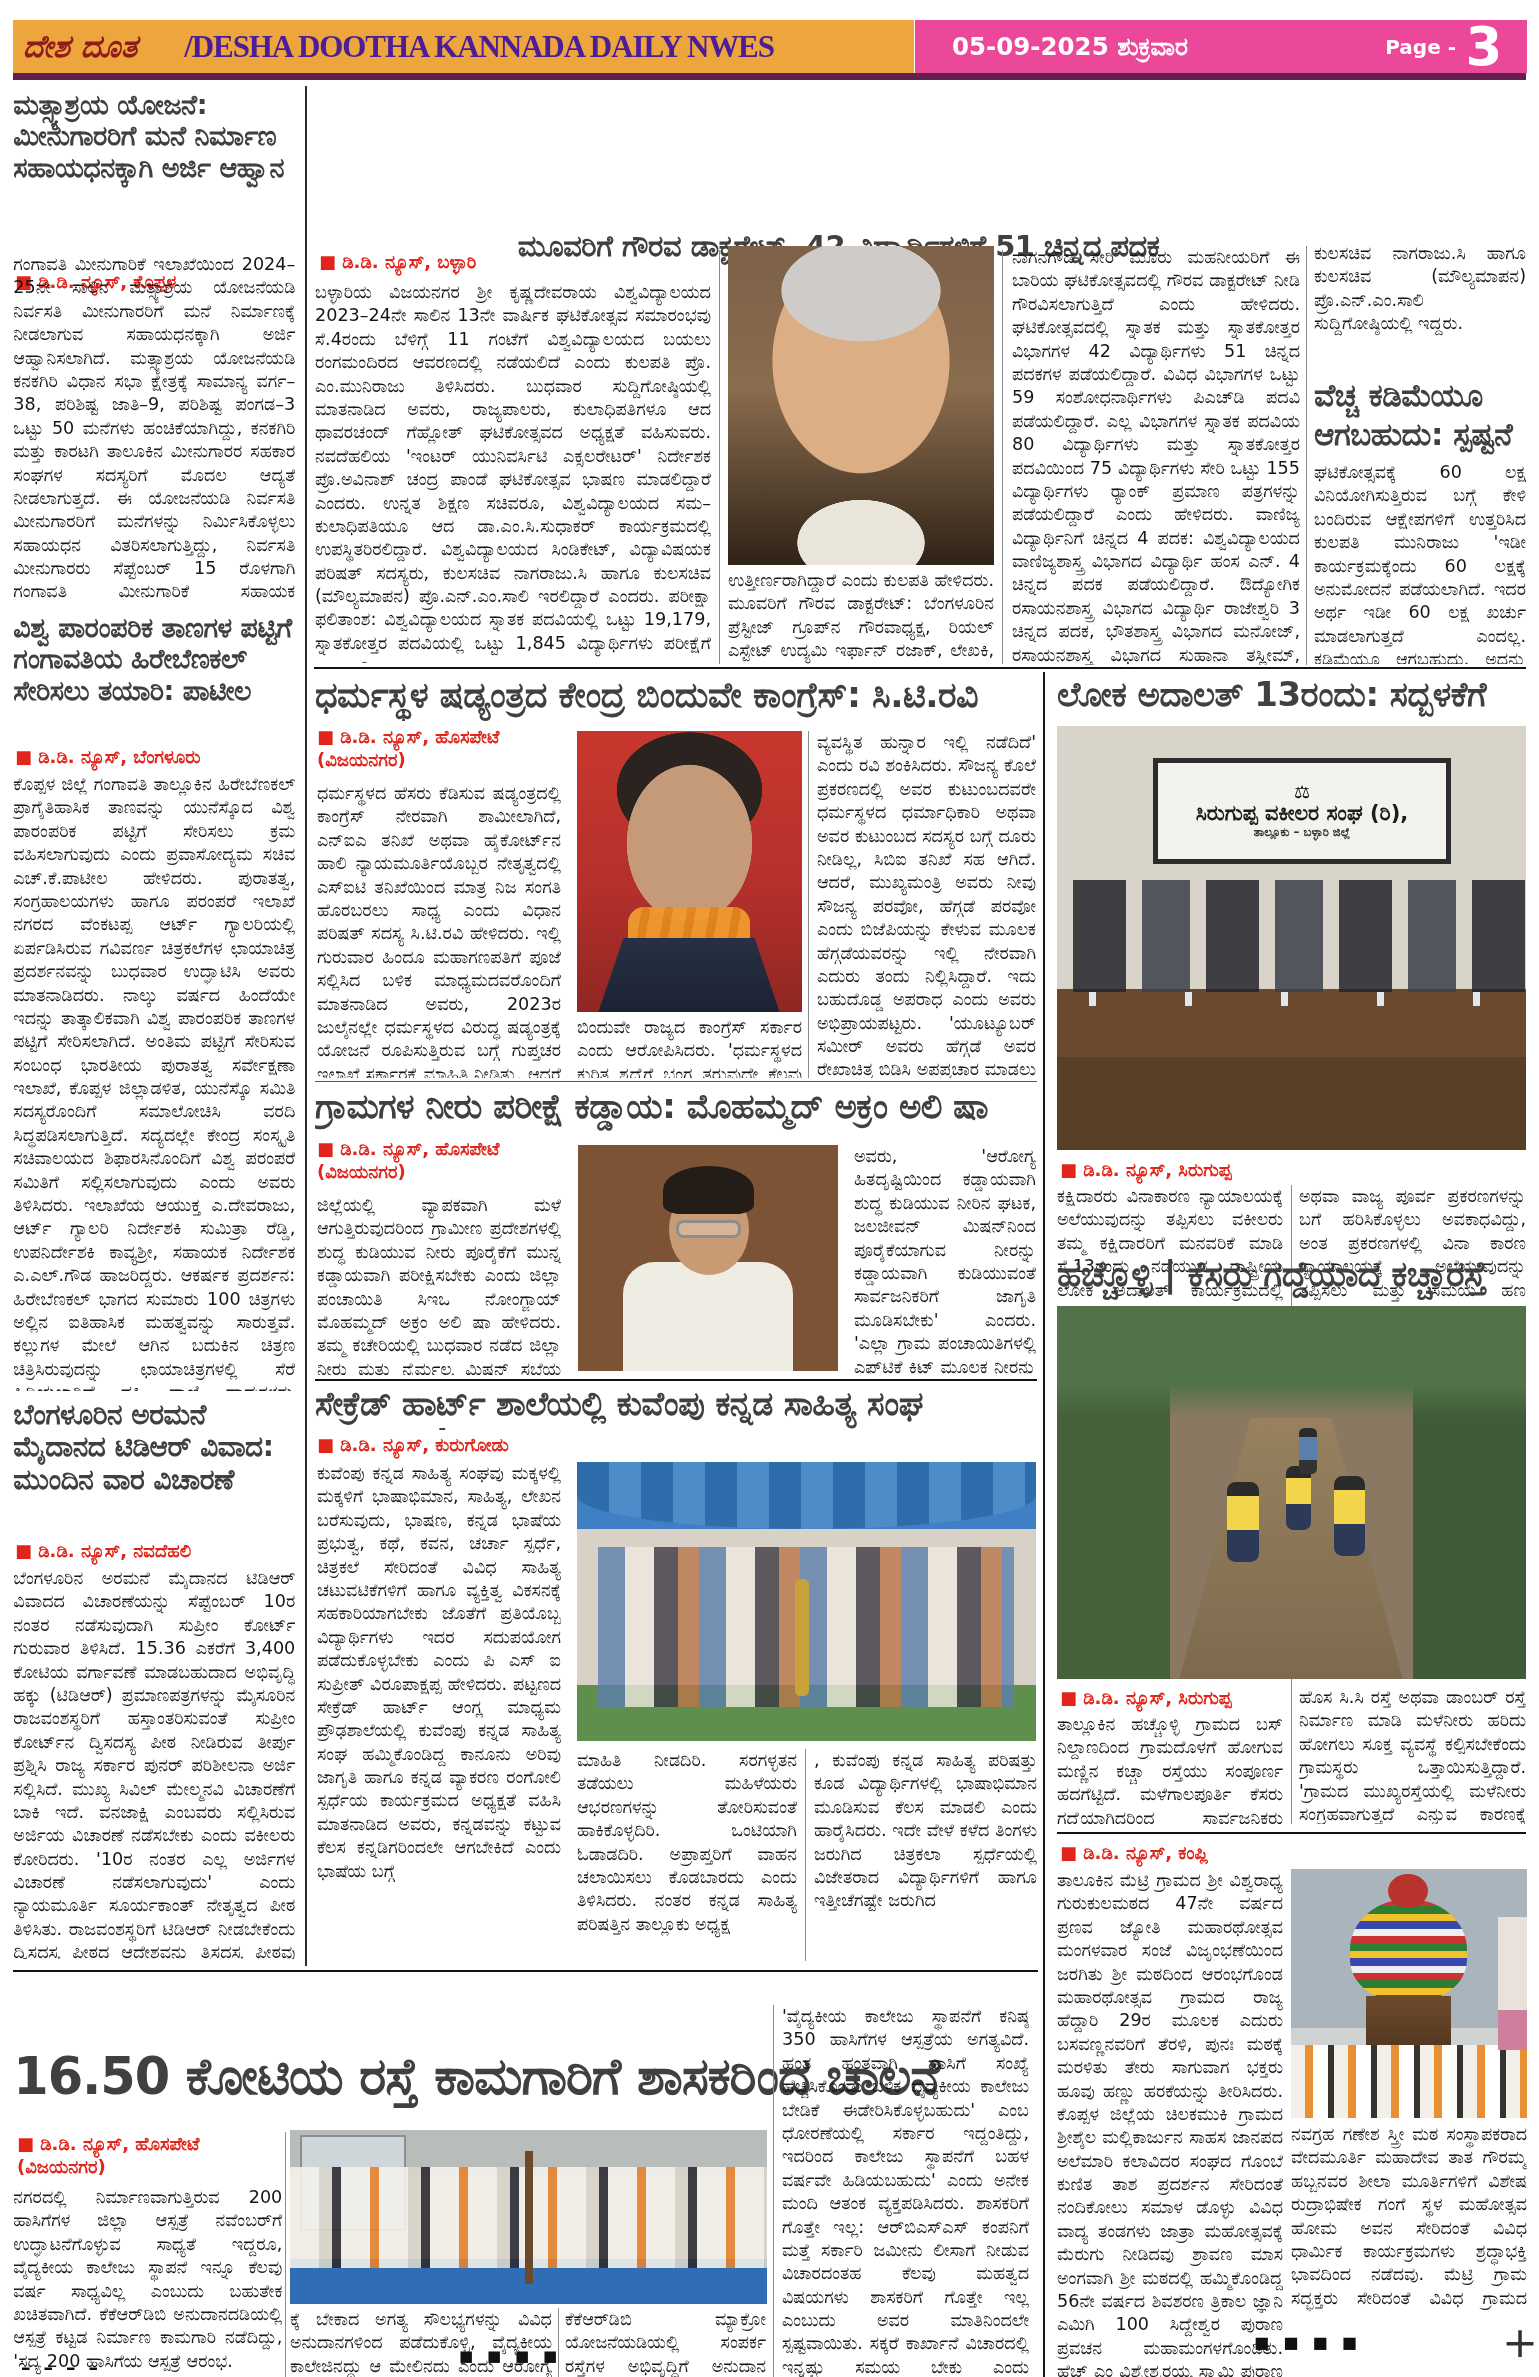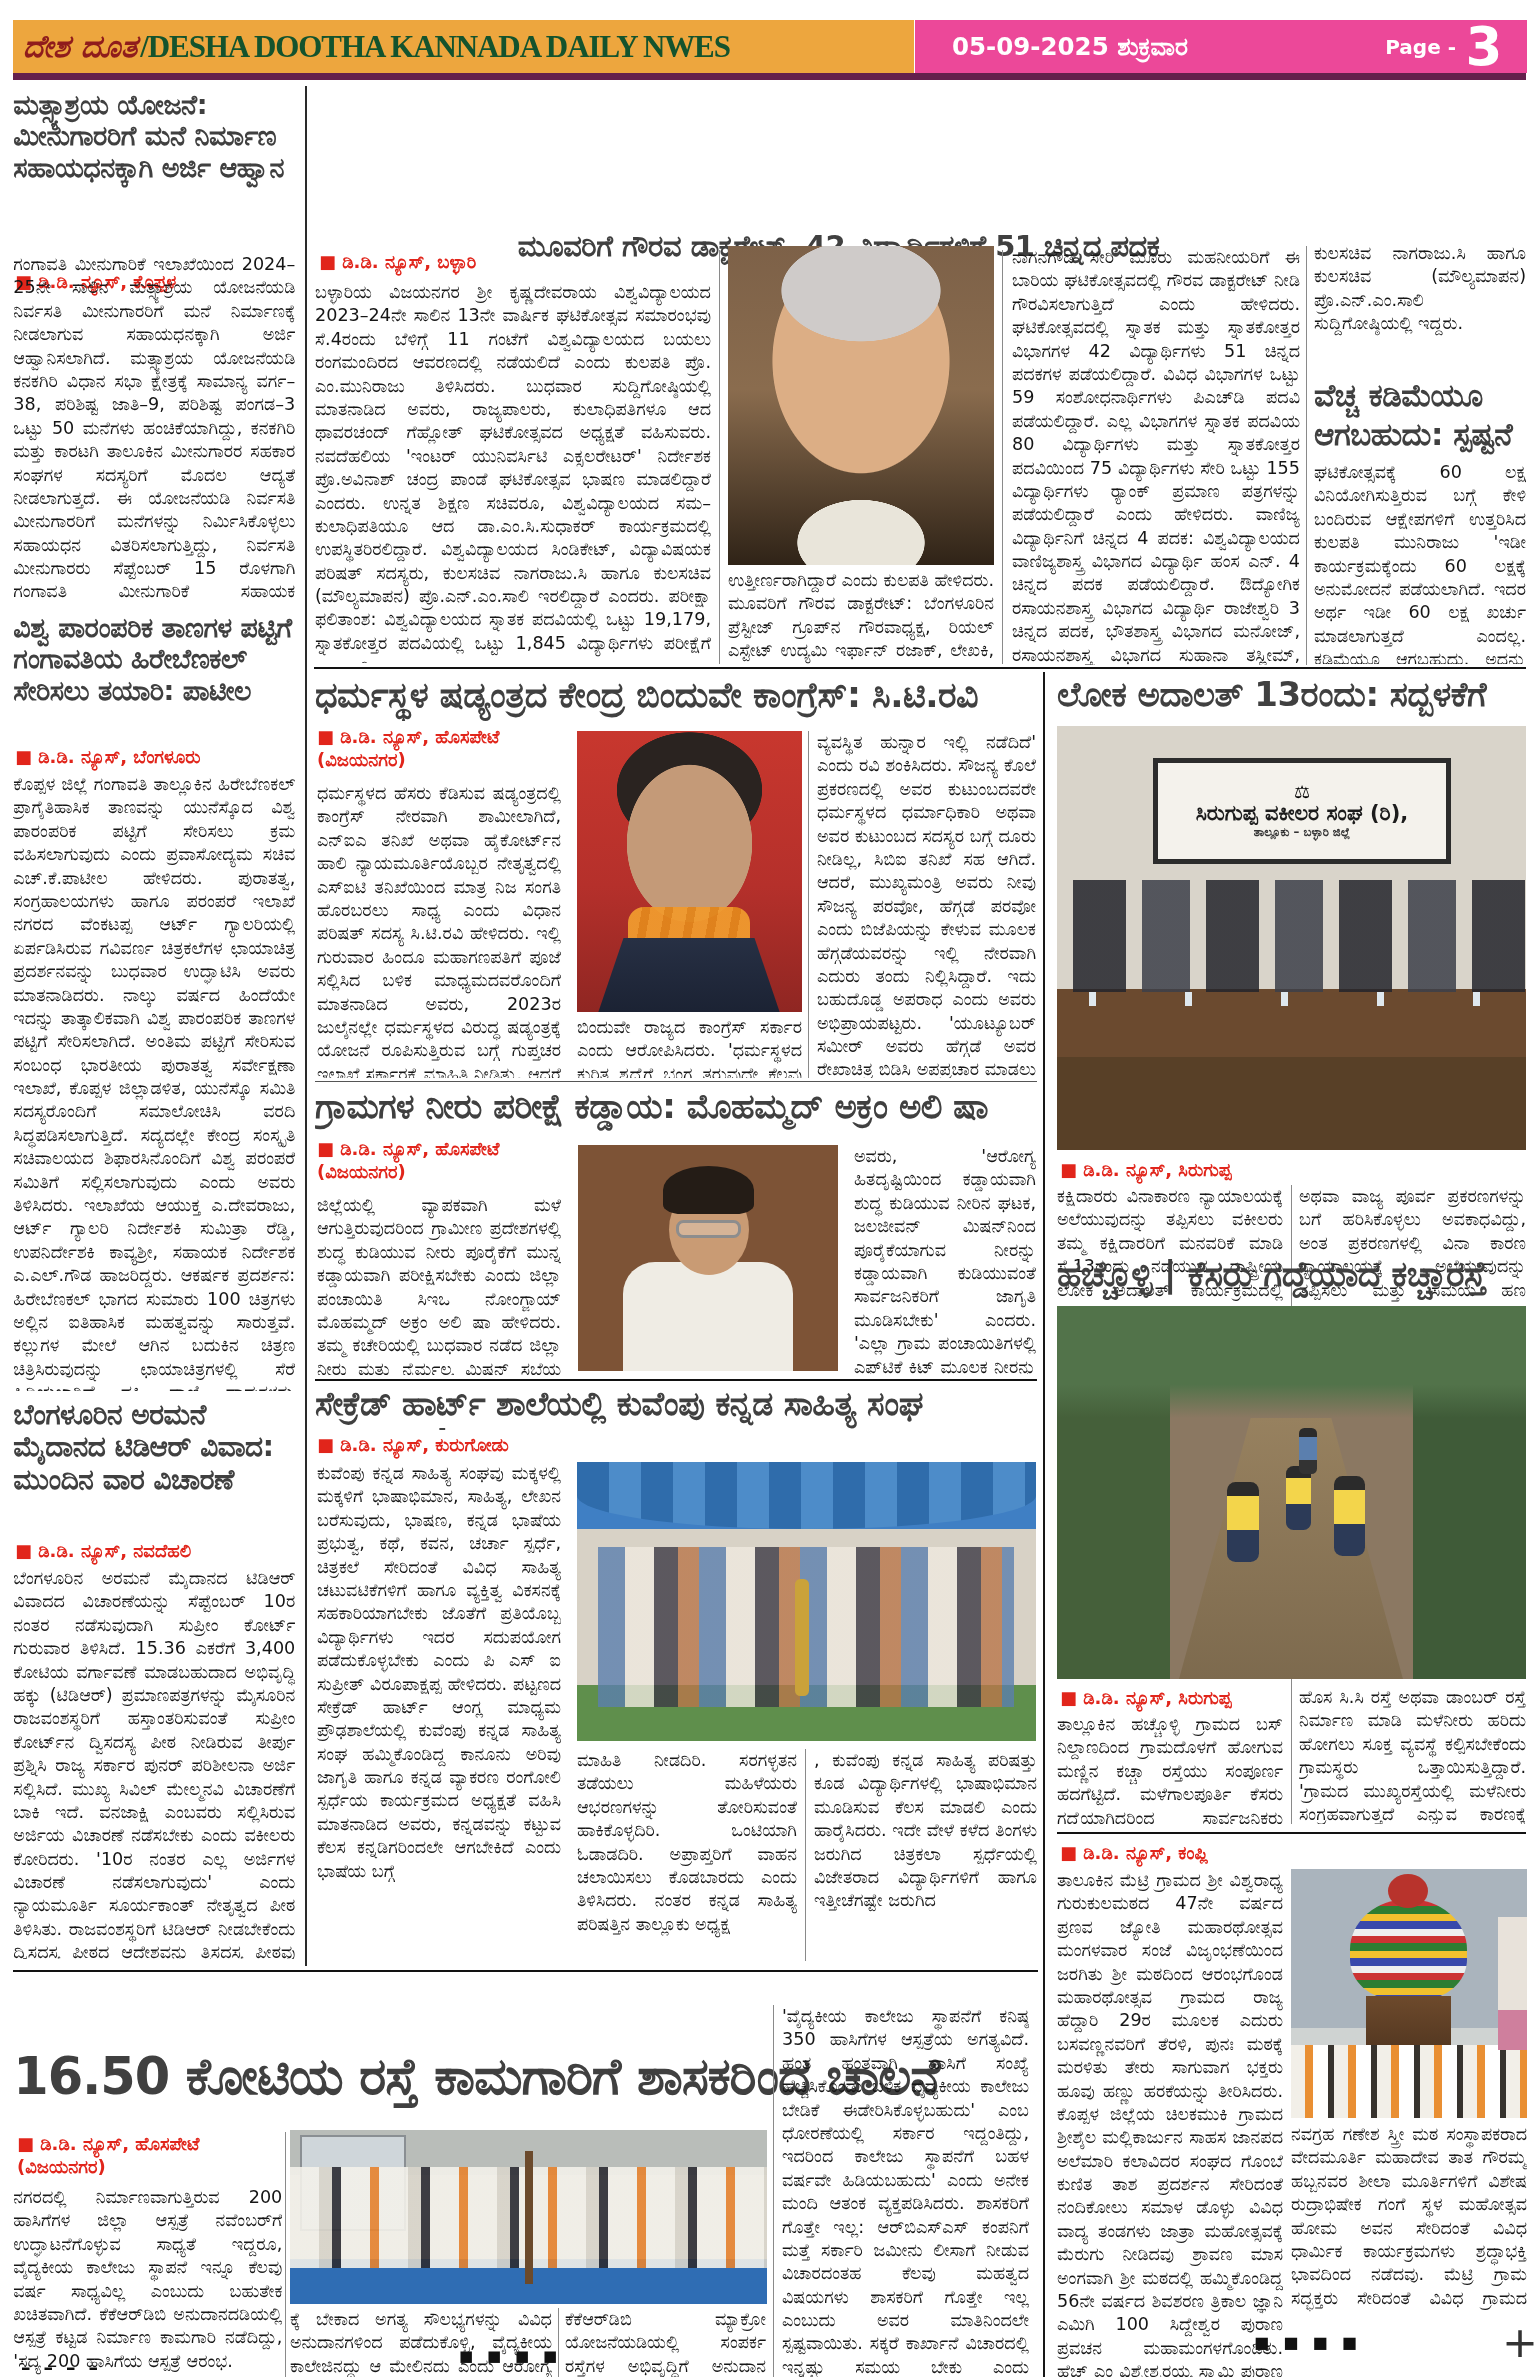--- a/index.html
+++ b/index.html
@@ -9,24 +9,24 @@
   .abs{position:absolute;}
   .hl{font-weight:700;color:#404040;line-height:1.16;letter-spacing:-0.5px;}
   .byline{color:#e1251b;font-weight:700;font-size:18px;line-height:1.3;}
   .bd{font-size:17.6px;line-height:1.33;color:#161616;text-align:justify;overflow:hidden;}
   .ctr{text-align:center;}
   .rule-h{background:#121212;}
   .rule-v{background:#2a2a2a;}
   .ph{overflow:hidden;}
   .marks{font-weight:800;color:#111;}
   
-  #mh-orange{background:#EDA63E;display:flex;align-items:center;padding-left:9.6px;}
+  #mh-orange{background:#EDA63E;display:flex;align-items:center;padding-left:9.6px;gap:44px;}
   #mh-maroon{background:#ec4899;color:#fff;display:flex;align-items:center;}
   .brand-kn{color:#8f1c1c;font-weight:800;font-style:italic;font-size:31px;font-family:"DejaVu Serif",serif;}
-  .brand-en{color:#14532d;font-weight:800;font-size:31px;font-family:"Liberation Serif",serif;letter-spacing:-1.1px;margin-left:3.2px;}
+  .brand-en{color:#4c1d95;font-weight:800;font-size:31px;font-family:"Liberation Serif",serif;letter-spacing:-1.1px;margin-left:3.2px;}
   .mh-date{font-size:24.5px;font-weight:800;margin-left:37px;}
   .mh-pagelabel{font-size:20px;font-weight:700;margin-left:auto;}
   .mh-pagenum{font-size:53px;font-weight:800;margin:0 24.5px 0 9.6px;line-height:1;}
 </style>
 </head>
 <body>
 
 <div id="page">
 
   <div class="abs" id="mh-orange" style="left:13.3px;top:20px;width:901px;height:53px;">

